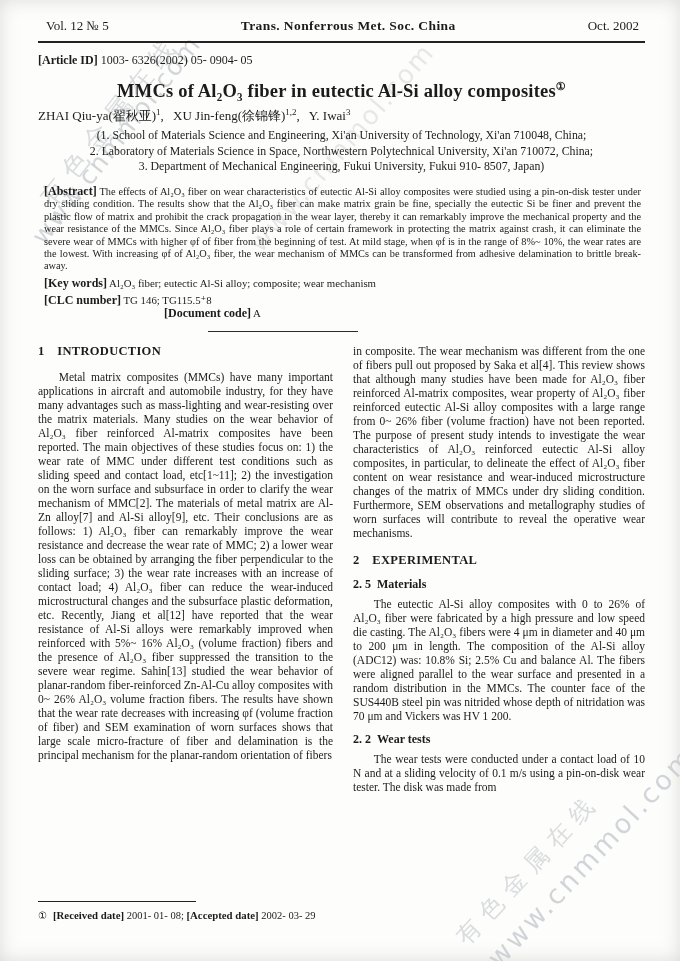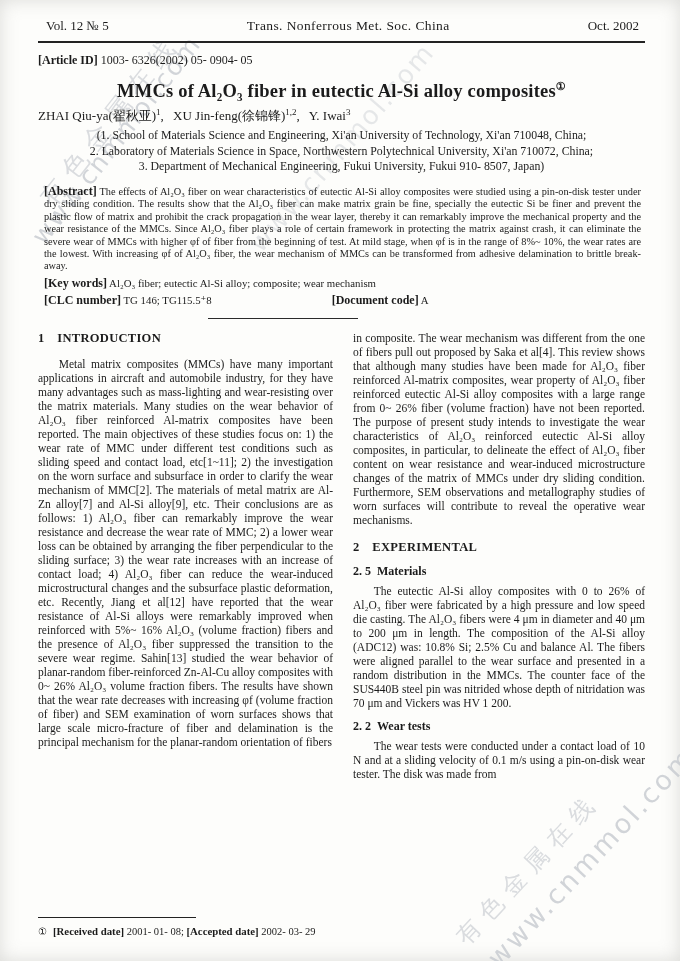--- a/index.html
+++ b/index.html
@@ -23,54 +23,54 @@
   .wm-cn-tl  { left:32px; top:192px; font-size:26px; letter-spacing:9px; transform:rotate(-52deg); opacity:.6; }
   .wm-url-tc { left:243px; top:238px; font-size:26px; letter-spacing:2px; transform:rotate(-49deg); opacity:.4; }
   .wm-url-br { left:481px; top:952px; font-size:27px; letter-spacing:3px; transform:rotate(-47deg); opacity:.75; }
   .wm-cn-br  { left:449px; top:930px; font-size:24px; letter-spacing:9px; transform:rotate(-47deg); opacity:.6; }
   
   .jheader {
     position:relative; z-index:1;
     display:flex; justify-content:space-between; align-items:baseline;
     font-size:13px; padding:2px 6px 0 8px;
   }
-  .jname { font-weight:normal; font-size:13.5px; letter-spacing:.4px; }
+  .jname { font-weight:bold; font-size:13.5px; letter-spacing:.4px; }
   .header-rule { border:none; border-top:2.5px solid #222; margin:7px 0 0 0; position:relative; z-index:1; }
   
   .front { position:relative; z-index:1; }
   .article-id { font-size:12px; margin-top:10px; }
   .article-id b { font-size:12px; }
   h1.title {
     margin:6px 0 2px 0; text-align:center;
     font-size:18.5px; line-height:24px; font-weight:bold; letter-spacing:.2px;
   }
   h1.title sup { font-size:11px; }
   .authors { text-align:left; font-size:13px; margin:4px 0 3px 0; }
   .authors sup { font-size:9px; }
   .authors .sep { margin-right:6px; }
   .affils { text-align:center; font-size:11.8px; line-height:15.5px; }
   .abstract { margin:10px 4px 0 6px; font-size:10.3px; line-height:12.4px; text-align:justify; }
   .abstract b, .kv b { font-size:12px; }
   .kv { margin:4px 4px 0 6px; font-size:10.8px; line-height:13px; }
-  .clc-row { display:flex; }
+  .clc-row { display:flex;flex-direction:column; }
   .clc-right { margin-left:120px; }
   .center-rule { border:none; border-top:1.5px solid #2a2a2a; width:150px; margin:11px 0 0 170px; }
   
   .columns { position:relative; z-index:1; display:flex; gap:20px; margin-top:12px; }
   .col { width:296px; }
   .col.right { width:293px; }
   h2.sec { font-size:12.5px; margin:0 0 11px 0; font-weight:bold; letter-spacing:.3px; }
   h2.sec.mid { margin:13px 0 9px 0; }
   h3.subsec { font-size:12px; margin:9px 0 5px 0; font-weight:bold; }
   p.body {
     margin:0; font-size:11.5px; line-height:14px; text-align:justify;
   }
   p.indent { text-indent:1.8em; }
   
-  .footnote-block { position:absolute; z-index:1; left:38px; bottom:24px; width:430px; }
+  .footnote-block { position:absolute; z-index:1; left:38px; bottom:40px; width:430px; }
   .footnote-rule { border:none; border-top:1.2px solid #222; width:158px; margin:0 0 7px 0; }
   .footnote { font-size:10.5px; }
   .footnote b { font-size:10.8px; }
   .footnote .mark { font-size:10px; margin-right:6px; }
 </style>
 </head>
 <body>
 
 <div class="page">
 

